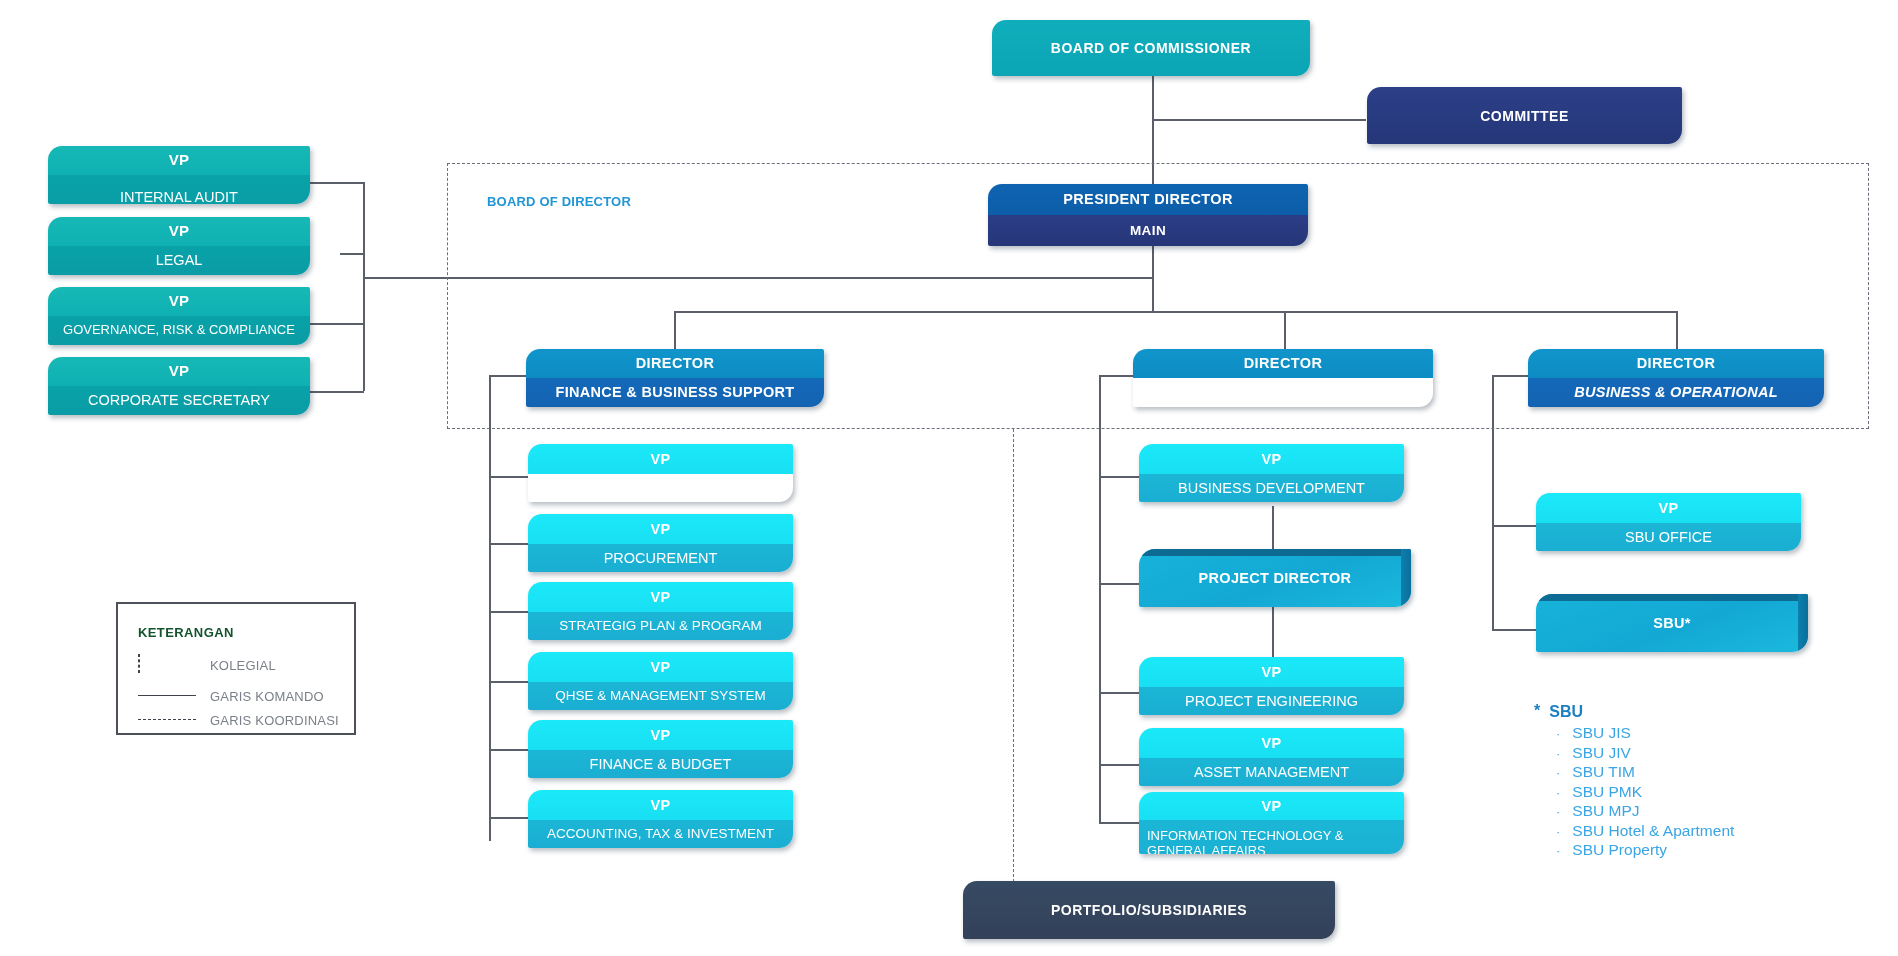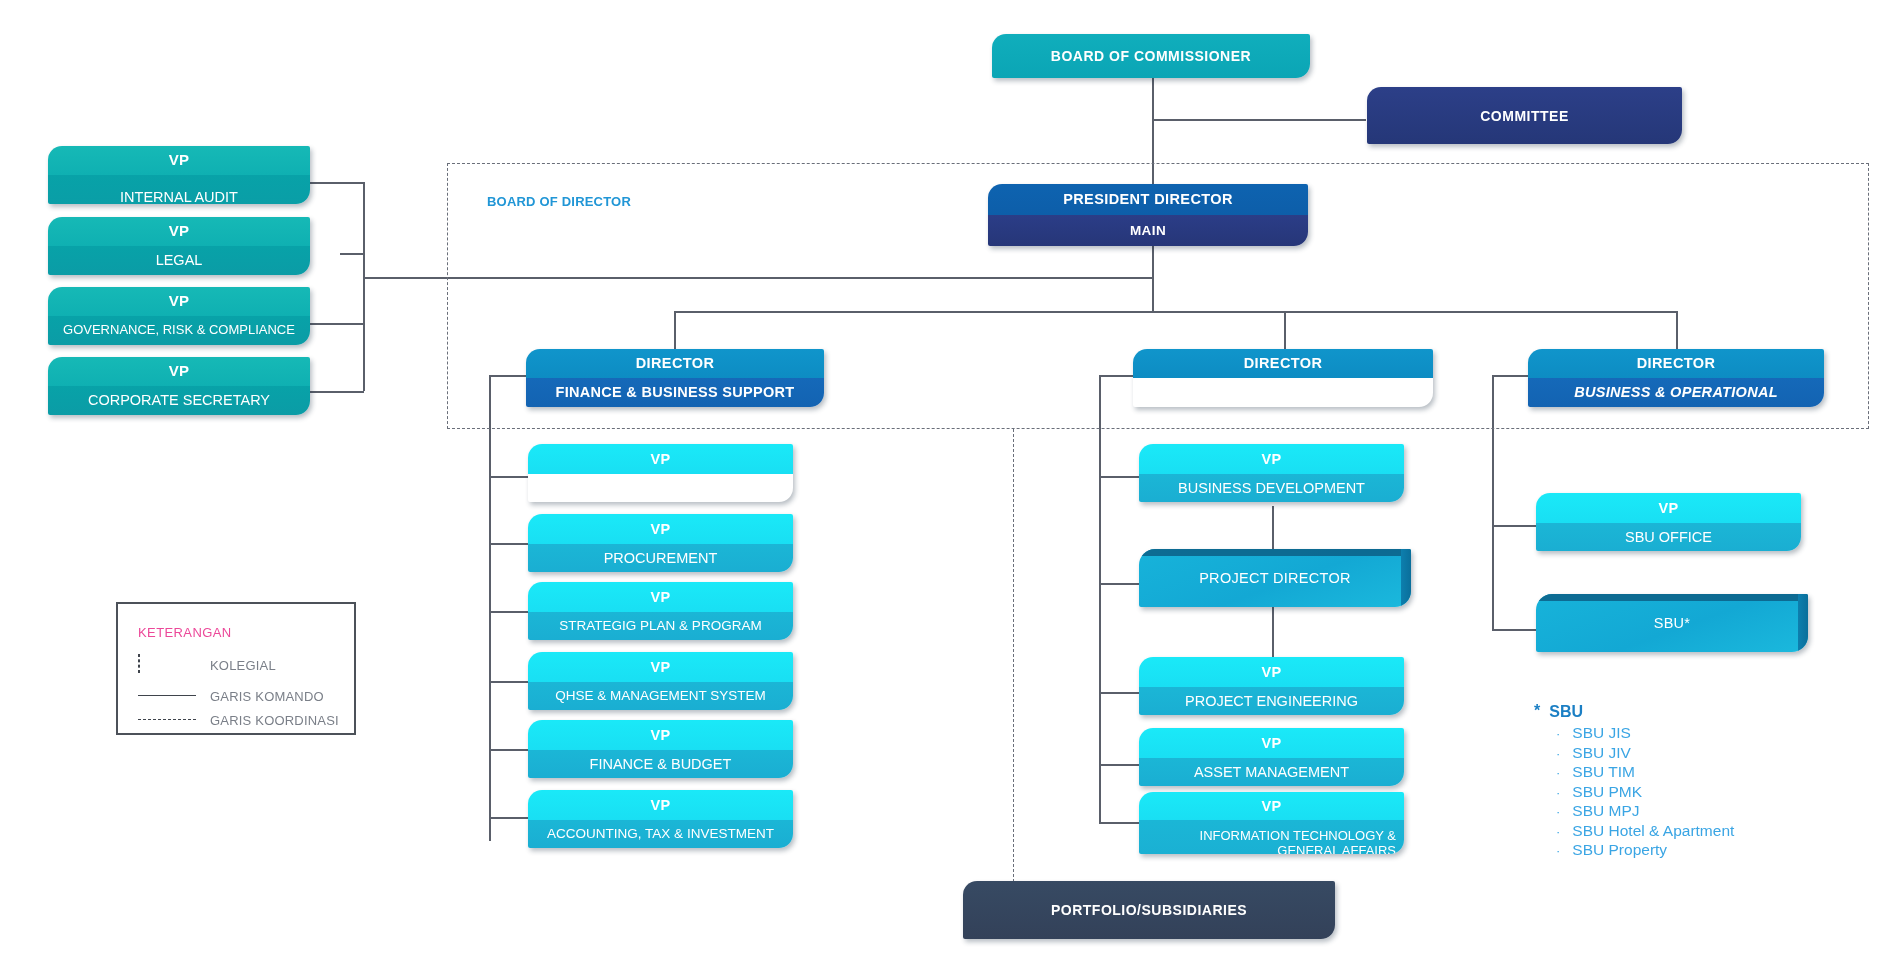--- a/index.html
+++ b/index.html
@@ -35,21 +35,21 @@
 
   
   .node {
     position: absolute;
     color: #fff;
     overflow: hidden;
     border-radius: 14px 2px 14px 2px;
   }
   .node .band {
     display: flex; align-items: center; justify-content: center;
-    text-align: right;
+    text-align: left;
     line-height: 1.12;
     padding: 0 8px;
   }
   .node.solid { display: flex; align-items: center; justify-content: center; }
 
   
   .n-teal .band.top {
     background: linear-gradient(180deg,#16b9b6 0%,#0fb0b2 100%);
     font-size: 15px; font-weight: 700; letter-spacing: .3px;
   }
@@ -97,21 +97,21 @@
     font-size: 14.5px; font-weight: 700; letter-spacing: .3px;
   }
   .n-cyan .band.bot {
     background: linear-gradient(180deg,#1bb6d6 0%,#1aaed2 100%);
     font-size: 14.5px; font-weight: 400;
   }
 
   
   .n-cyan3d {
     background: linear-gradient(160deg,#17b3da 0%,#13a8d4 55%,#1bb9dd 100%);
-    font-size: 14.5px; font-weight: 400; letter-spacing: .3px;
+    font-size: 14.5px; font-weight: 700; letter-spacing: .3px;
     border-radius: 16px 2px 16px 2px;
   }
   .bevel-top {
     position: absolute; left: 0; top: 0; height: 7px;
     background: #0c5f86; opacity: .85;
     border-radius: 16px 2px 0 0;
   }
   .bevel-right {
     position: absolute; top: 0; width: 10px;
     background: linear-gradient(90deg,#0d7fae 0%,#0a6f9b 100%);
@@ -127,21 +127,21 @@
   .shadowed { box-shadow: 2px 3px 5px rgba(20,40,60,.30); }
 
   
   .legend {
     position: absolute;
     border: 2px solid #4c5159;
     background: #fff;
   }
   .legend-title {
     position: absolute;
-    font-size: 13px; font-weight: 400; color: #ec4899; letter-spacing: .4px;
+    font-size: 13px; font-weight: 700; color: #14532d; letter-spacing: .4px;
   }
   .legend-row { position: absolute; display: flex; align-items: center; }
   .legend-row .swatch { width: 58px; height: 20px; margin-right: 14px; position: relative; }
   .legend-row .txt { font-size: 13px; color: #7a7f88; letter-spacing: .2px; white-space: nowrap; }
   .sw-box { width: 58px; height: 22px; border: 1.6px dashed #3f444c; }
   .sw-solid { width: 58px; border-top: 1.8px solid #3f444c; }
   .sw-dash { width: 58px; border-top: 1.8px dashed #3f444c; }
 
   
   .sbu-note { position: absolute; color: #2f9fe0; }
@@ -207,21 +207,21 @@
   <div class="ln v" style="left:1492px; top:375px; height:254px;"></div>
   <div class="ln h" style="left:1492px; top:375px; width:43px;"></div>
   <div class="ln h" style="left:1492px; top:525px; width:47px;"></div>
   <div class="ln h" style="left:1492px; top:629px; width:47px;"></div>
 
   <div class="kolegial" style="left:447px; top:163px; width:1422px; height:266px;"></div>
   <div class="kolegial-label" style="left:487px; top:194px;">BOARD OF DIRECTOR</div>
 
   <div class="dash-v" style="left:1013px; top:429px; height:463px;"></div>
 
-  <div class="node solid n-commissioner shadowed" style="left:992px; top:34px; width:318px; height:44px;">
+  <div class="node solid n-commissioner shadowed" style="left:992px; top:20px; width:318px; height:56px;">
     <span>BOARD OF COMMISSIONER</span>
   </div>
 
   <div class="node solid n-navy shadowed" style="left:1367px; top:87px; width:315px; height:57px;">
     <span>COMMITTEE</span>
   </div>
 
   <div class="node n-pres shadowed" style="left:988px; top:184px; width:320px; height:62px;">
     <div class="band top" style="height:31px;">PRESIDENT DIRECTOR</div>
     <div class="band bot" style="height:31px;">MAIN</div>

